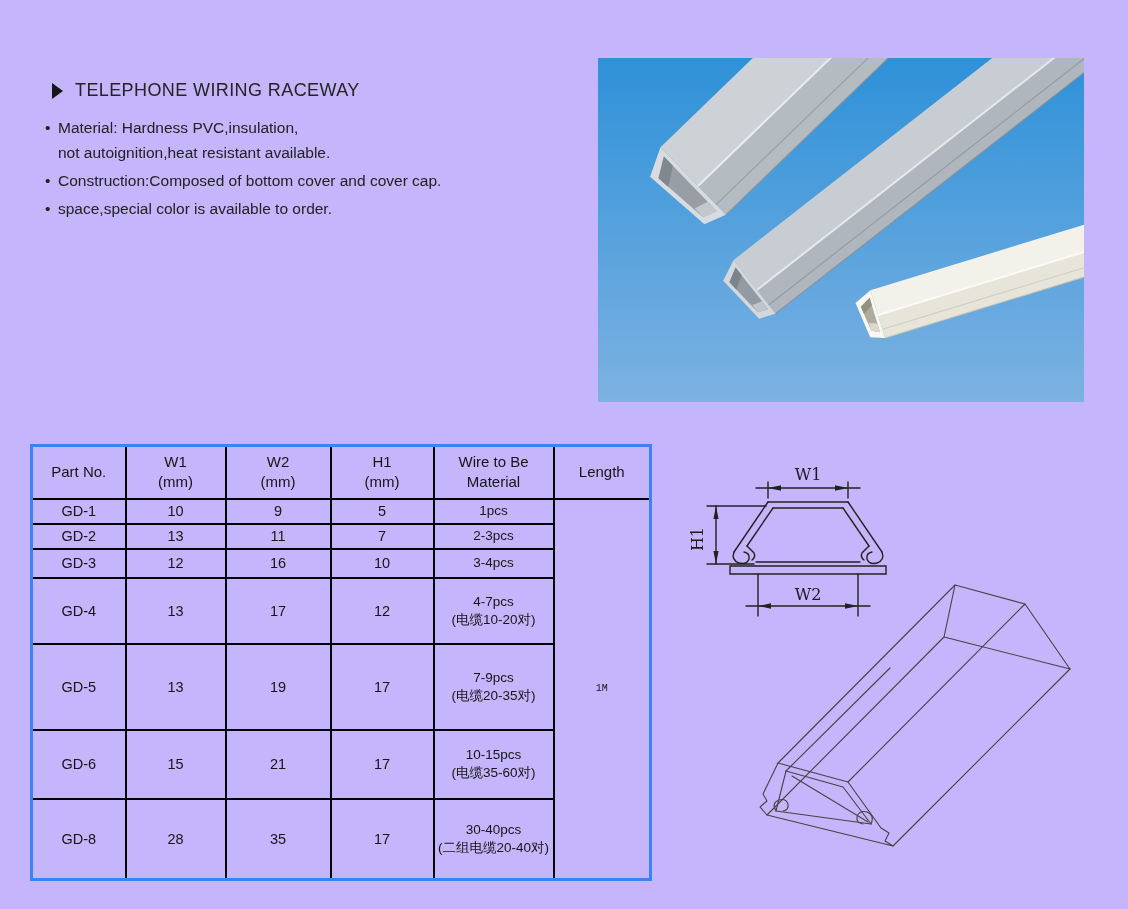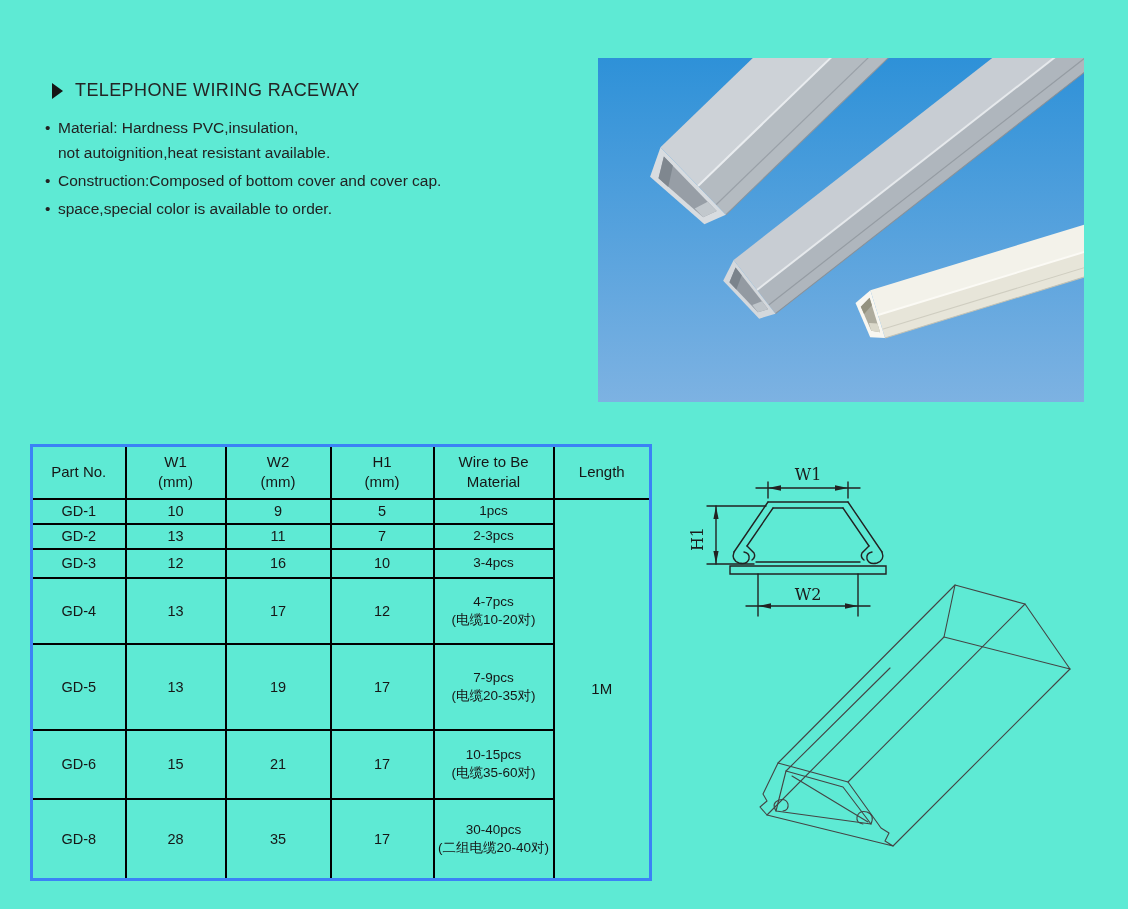--- a/index.html
+++ b/index.html
@@ -1,18 +1,18 @@
 <!DOCTYPE html>
 <html><head>
 <meta charset="utf-8">
 <style>
   * { margin:0; padding:0; box-sizing:border-box; }
   html,body { background:#ffffff; }
   .page {
-    position:relative; width:1128px; height:909px; background:#5eead4;
+    position:relative; width:1128px; height:909px; background:#c4b5fd;
     font-family:"Liberation Sans", sans-serif; color:#1b1b1b; overflow:hidden;
   }
 
   
   .title-row { position:absolute; left:52px; top:80px; display:flex; align-items:center; }
   .tri { width:0; height:0; border-left:11px solid #161616; border-top:8px solid transparent; border-bottom:8px solid transparent; margin-right:12px; }
   .title { font-size:18px; letter-spacing:.4px; color:#242424; }
 
   .bullets { position:absolute; left:45px; top:115px; width:500px; font-size:15.5px; line-height:25px; color:#222; }
   .bullet { margin-bottom:3px; display:flex; }
@@ -29,21 +29,21 @@
     position:absolute; left:30px; top:444px; width:619px;
     border-collapse:collapse; table-layout:fixed;
     border:3px solid #3b82f6; font-size:14.5px; color:#161616;
   }
   table.spec th, table.spec td {
     border:2px solid #000; text-align:center; vertical-align:middle;
     font-weight:normal; padding:0 2px;
   }
   table.spec th { font-size:15px; line-height:20px; }
   .pre { white-space:pre-line; font-size:13.5px; line-height:18px; }
-  .len-cell { font-size:15px; }
+  .len-cell { font-size:10px;font-family:Liberation Mono, monospace; }
 
   
   .xsec { position:absolute; left:690px; top:440px; }
   .iso  { position:absolute; left:740px; top:575px; }
   .dimlabel { font-family:"DejaVu Serif", serif; font-size:16px; fill:#1c1c1c; }
 </style>
 </head>
 <body>
 
 <div class="page">

